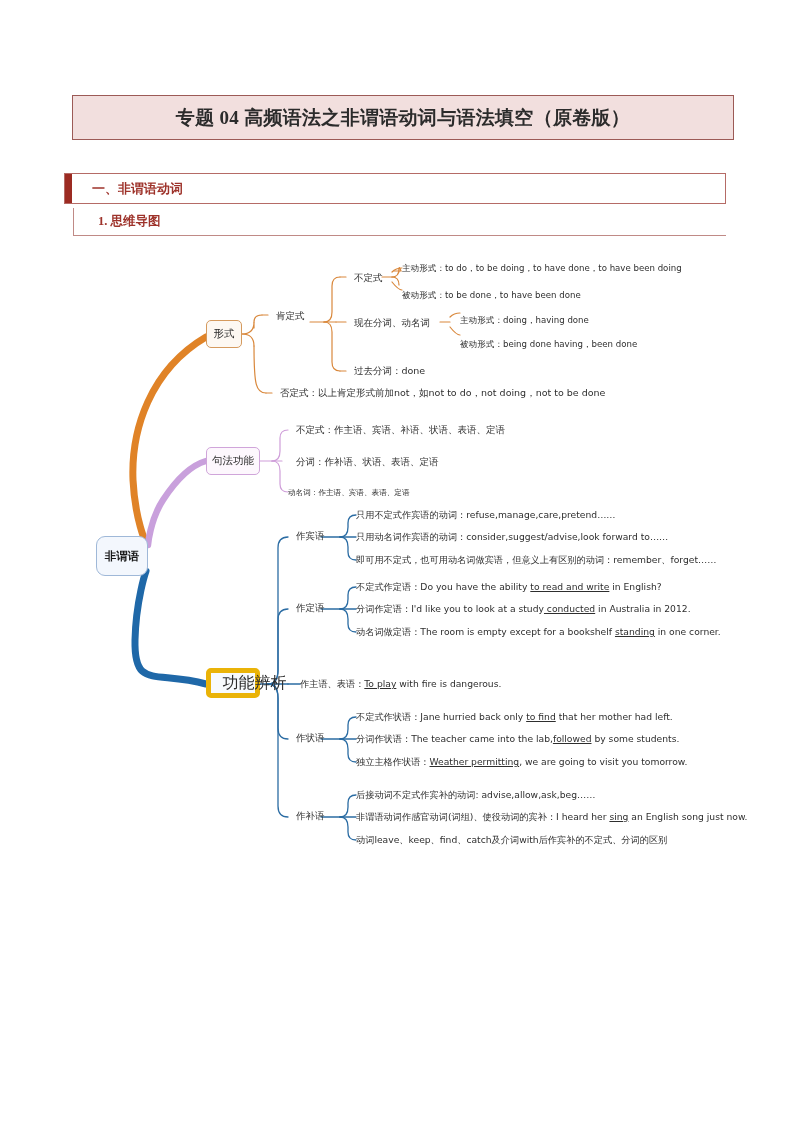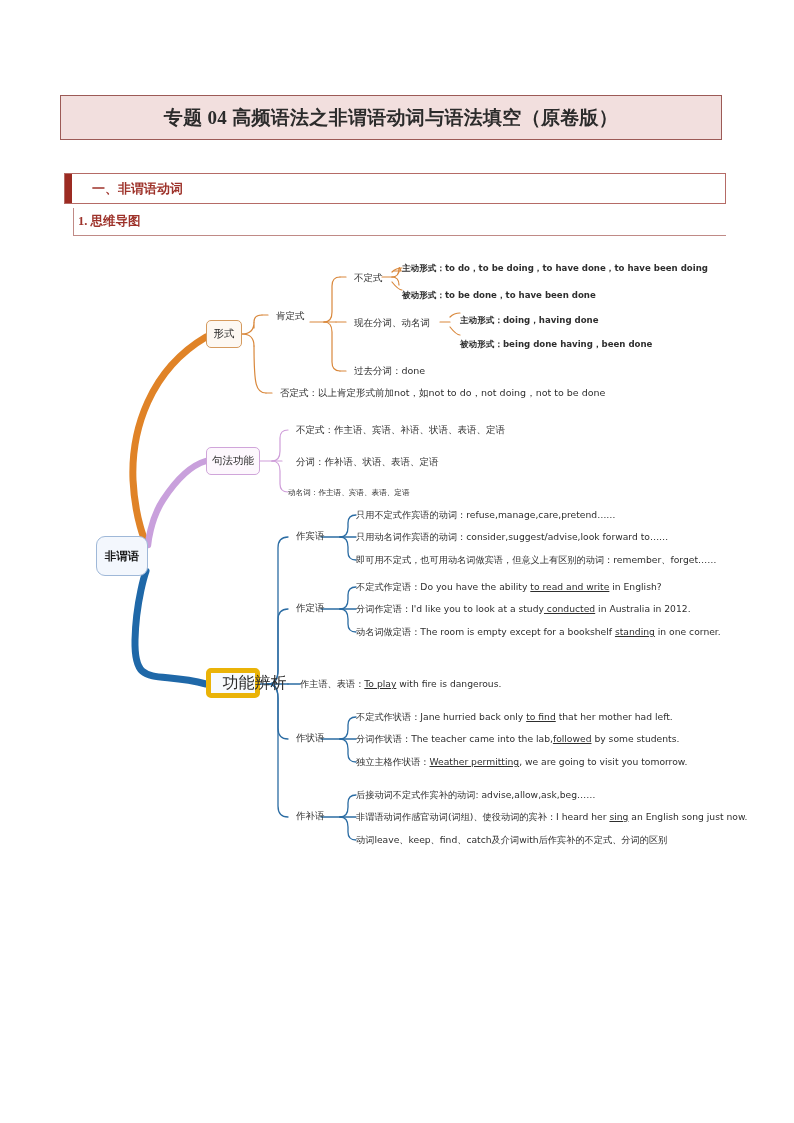--- a/index.html
+++ b/index.html
@@ -11,21 +11,21 @@
     width: 794px;
     height: 1123px;
     position: relative;
     font-family: "Liberation Sans", "DejaVu Sans", sans-serif;
     overflow: hidden;
   }
 
   
   #doc-title-box {
     position: absolute;
-    left: 60px;
+    left: 72px;
     top: 95px;
     width: 662px;
     height: 45px;
     background: #f2dfde;
     border: 1px solid #9c5a56;
     box-sizing: border-box;
     display: flex;
     align-items: center;
     justify-content: center;
   }
@@ -75,21 +75,21 @@
     border-left: 1px solid #c08a86;
     box-sizing: border-box;
     display: flex;
     align-items: center;
   }
   #subsection-text {
     font-family: "Liberation Serif", "DejaVu Serif", serif;
     font-size: 12.5px;
     font-weight: bold;
     color: #9e332b;
-    margin-left: 4px;
+    margin-left: 24px;
     white-space: nowrap;
   }
 
   
   #mindmap {
     position: absolute;
     left: 0;
     top: 0;
     width: 794px;
     height: 1123px;
@@ -142,21 +142,21 @@
   }
 
   .leaf {
     position: absolute;
     white-space: nowrap;
     font-family: "DejaVu Sans", "Liberation Sans", sans-serif;
     color: #2e2e2e;
     line-height: 1;
   }
   .l2 { font-size: 9.5px; padding-left: 8px; }
-  .l3 { font-size: 8.6px; font-weight: bold; }
+  .l3 { font-size: 8.6px; }
   .l3b { font-size: 9.2px; }
   .l-small { font-size: 7.6px; }
   .u { text-decoration: underline; }
 </style>
 </head>
 <body>
 
 <div id="doc-title-box">
   <span id="doc-title-text">专题 04  高频语法之非谓语动词与语法填空（原卷版）</span>
 </div>

